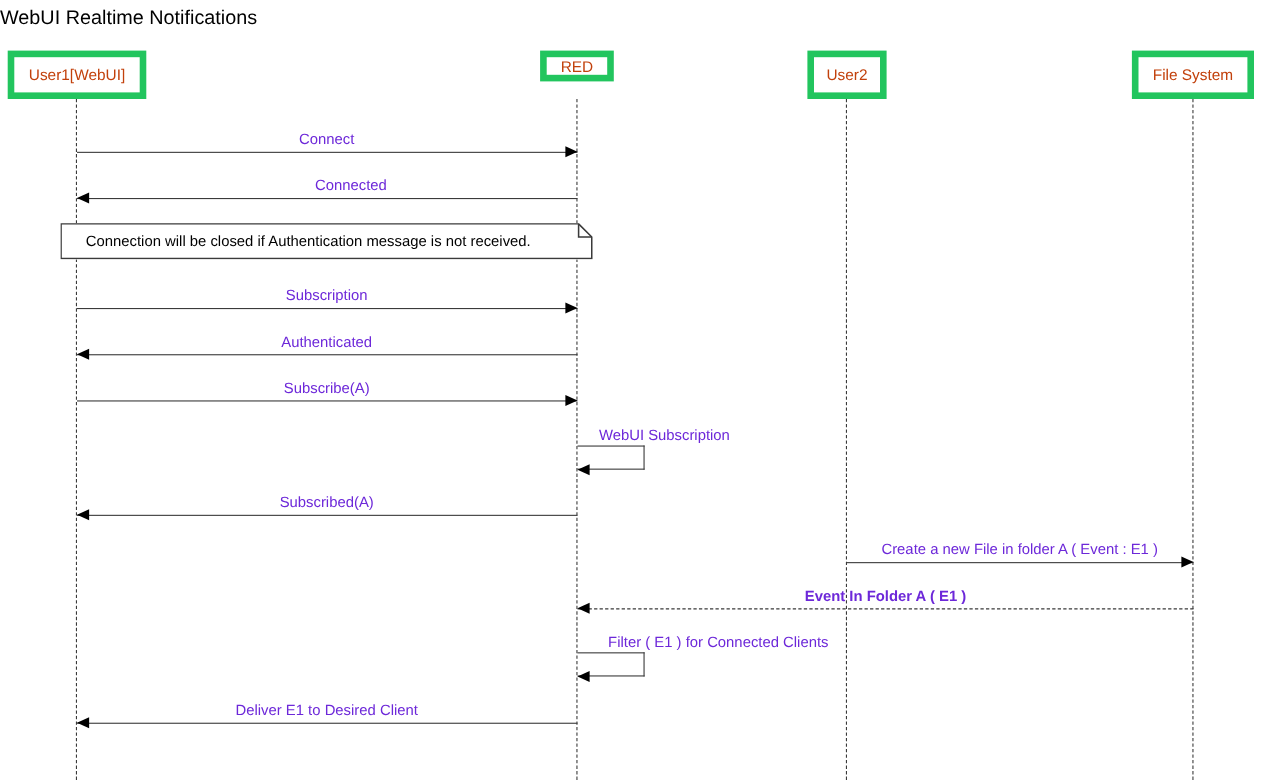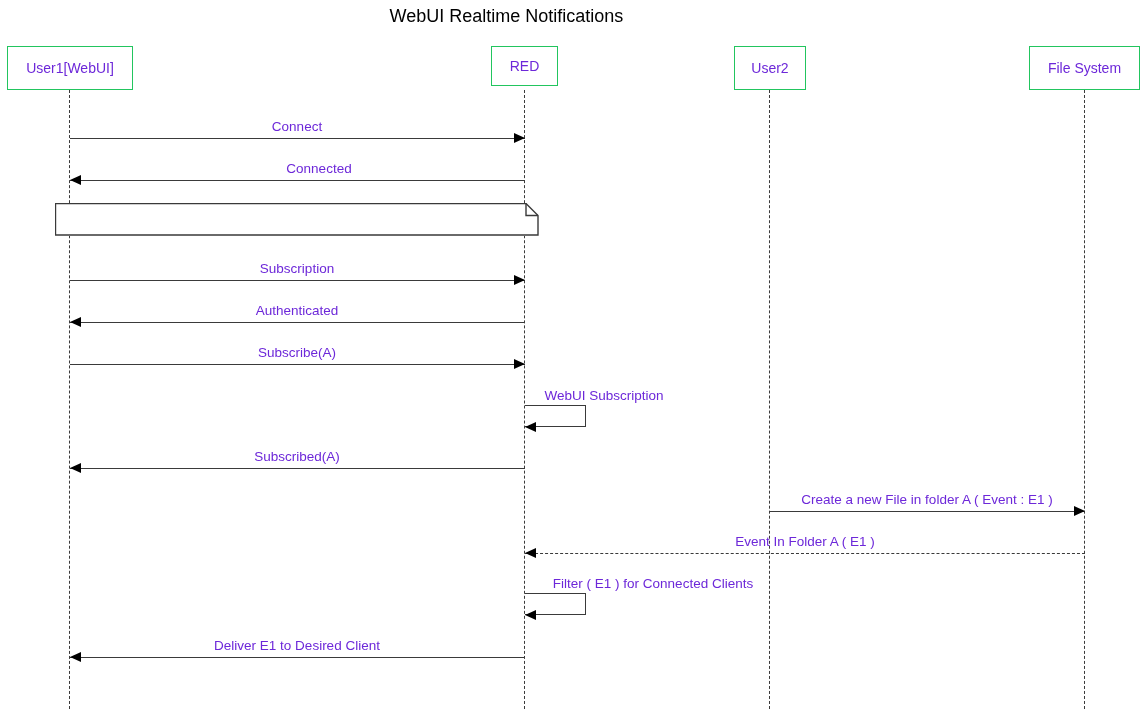--- a/index.html
+++ b/index.html
@@ -13,36 +13,34 @@
     height: 709px;
     background: #ffffff;
     font-family: "Liberation Sans", sans-serif;
     overflow: hidden;
   }
   #diagram-title {
     position: absolute;
     top: 4px;
     left: 0;
     width: 923px;
-    text-align: center;
     font-size: 18px;
     color: #000000;
     line-height: 24px;
-    margin-left: 45px;
   }
   .participant-box {
     position: absolute;
     box-sizing: border-box;
-    border: 1px solid #22c55e;
+    border: 6px solid #22c55e;
     background: #ffffff;
     display: flex;
     align-items: center;
     justify-content: center;
     font-size: 14px;
-    color: #6d28d9;
+    color: #c2410c;
   }
   .lifeline {
     position: absolute;
     width: 0;
     border-left: 1.6px dashed #3a3a3a;
   }
   .msg-line {
     position: absolute;
     height: 0;
     border-top: 1.6px solid #3a3a3a;
@@ -103,21 +101,21 @@
   <div id="lifelines-layer">
       <div class="lifeline" style="left: 69px; top: 90px; height: 619px;"></div>
       <div class="lifeline" style="left: 524px; top: 90px; height: 619px;"></div>
       <div class="lifeline" style="left: 769px; top: 90px; height: 619px;"></div>
       <div class="lifeline" style="left: 1084px; top: 90px; height: 619px;"></div>
     </div>
   <div id="participants-layer">
       <div class="participant-box" style="left: 7px; top: 46px; width: 126px; height: 44px;">
         <span>User1[WebUI]</span>
       </div>
-      <div class="participant-box" style="left: 491px; top: 46px; width: 67px; height: 40px; justify-content: center;">
+      <div class="participant-box" style="left: 491px; top: 46px; width: 67px; height: 28px; justify-content: center;">
         <span>RED</span>
       </div>
       <div class="participant-box" style="left: 734px; top: 46px; width: 72px; height: 44px;">
         <span>User2</span>
       </div>
       <div class="participant-box" style="left: 1029px; top: 46px; width: 111px; height: 44px;">
         <span>File System</span>
       </div>
     </div>
   <div id="messages-layer">
@@ -152,21 +150,21 @@
         <div class="msg-label" style="top: 449px; left: 297px; transform: translateX(-50%);">Subscribed(A)</div>
       </div>
       <div style="position: absolute; left: 0px; top: 0px; width: 0px; height: 0px;">
         <div class="msg-line" style="left: 770px; top: 511px; width: 315px;"></div>
         <div class="arrow-head right" style="top: 506px; left: 1074px;"></div>
         <div class="msg-label" style="top: 492px; left: 927px; transform: translateX(-50%);">Create a new File in folder A ( Event : E1 )</div>
       </div>
       <div style="position: absolute; left: 0px; top: 0px; width: 0px; height: 0px;">
         <div class="msg-line dashed" style="left: 525px; top: 553px; width: 560px;"></div>
         <div class="arrow-head left" style="top: 548px; left: 525px;"></div>
-        <div class="msg-label" style="top: 534px; left: 805px; transform: translateX(-50%);">Event In Folder A ( E1 )</div>
+        <div class="msg-label" style="top: 534px; left: 805px; transform: translateX(-50%); font-weight: bold;">Event In Folder A ( E1 )</div>
       </div>
       <div style="position: absolute; left: 0px; top: 0px; width: 0px; height: 0px;">
         <div class="msg-line" style="left: 70px; top: 657px; width: 455px;"></div>
         <div class="arrow-head left" style="top: 652px; left: 70px;"></div>
         <div class="msg-label" style="top: 638px; left: 297px; transform: translateX(-50%);">Deliver E1 to Desired Client</div>
       </div>
     </div>
   <div id="self-messages-layer">
       <div style="position: absolute; left: 0px; top: 0px; width: 0px; height: 0px;">
         <div class="self-loop" style="left: 525px; top: 405px; width: 61px; height: 22px;"></div>
@@ -178,16 +176,17 @@
         <div class="arrow-head left" style="left: 525px; top: 610px;"></div>
         <div class="msg-label" style="top: 576px; left: 653px; transform: translateX(-50%);">Filter ( E1 ) for Connected Clients</div>
       </div>
     </div>
   <div id="notes-layer">
       <div class="note-box" style="left: 55px; top: 203px; width: 484px; height: 33px;">
         <svg width="484" height="33" viewBox="0 0 484 33" style="position: absolute; left: 0px; top: 0px;">
           <path d="M0.5,0.5 L471,0.5 L483,12.5 L483,32 L0.5,32 Z" fill="#ffffff" stroke="#3a3a3a" stroke-width="1.4"></path>
           <path d="M471,0.5 L471,12.5 L483,12.5" fill="none" stroke="#3a3a3a" stroke-width="1.4"></path>
         </svg>
+        <div class="note-text" style="left: 23px; top: 9px;">Connection will be closed if Authentication message is not received.</div>
       </div>
     </div>
 
 </div>
 
 </body></html>

